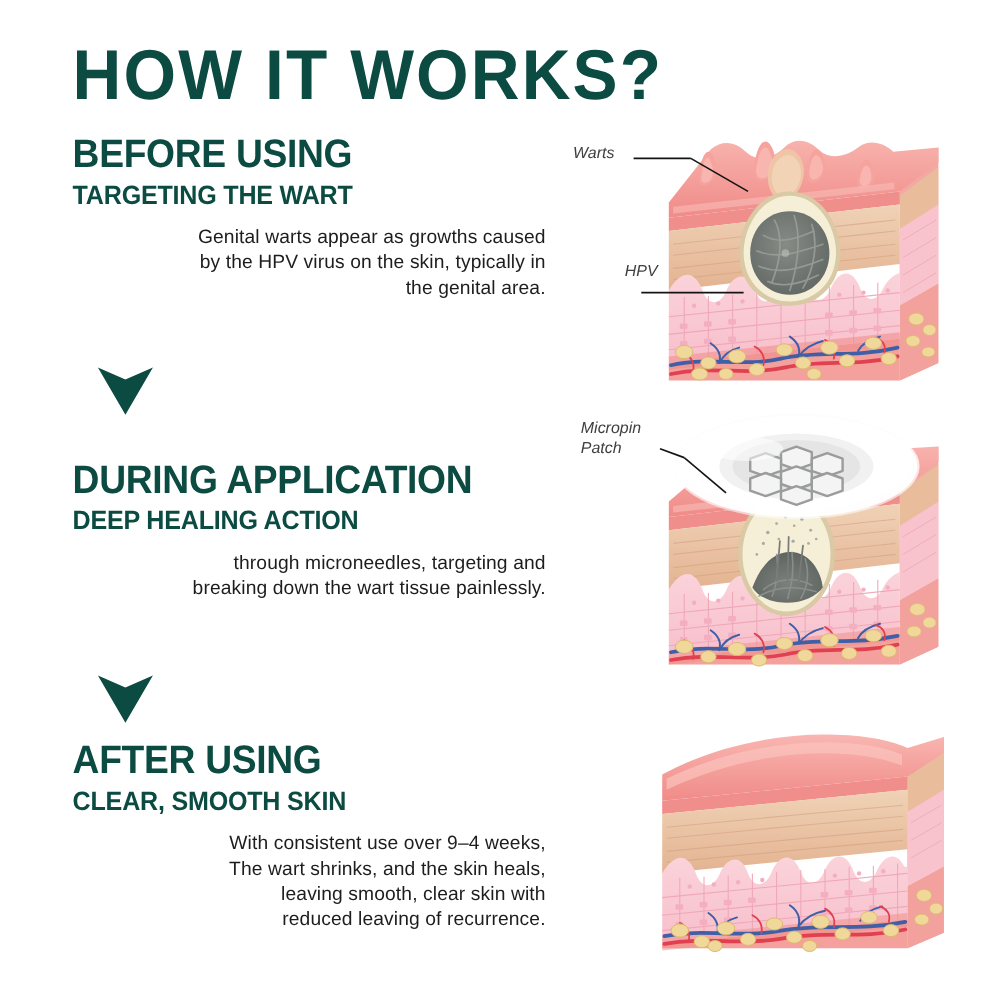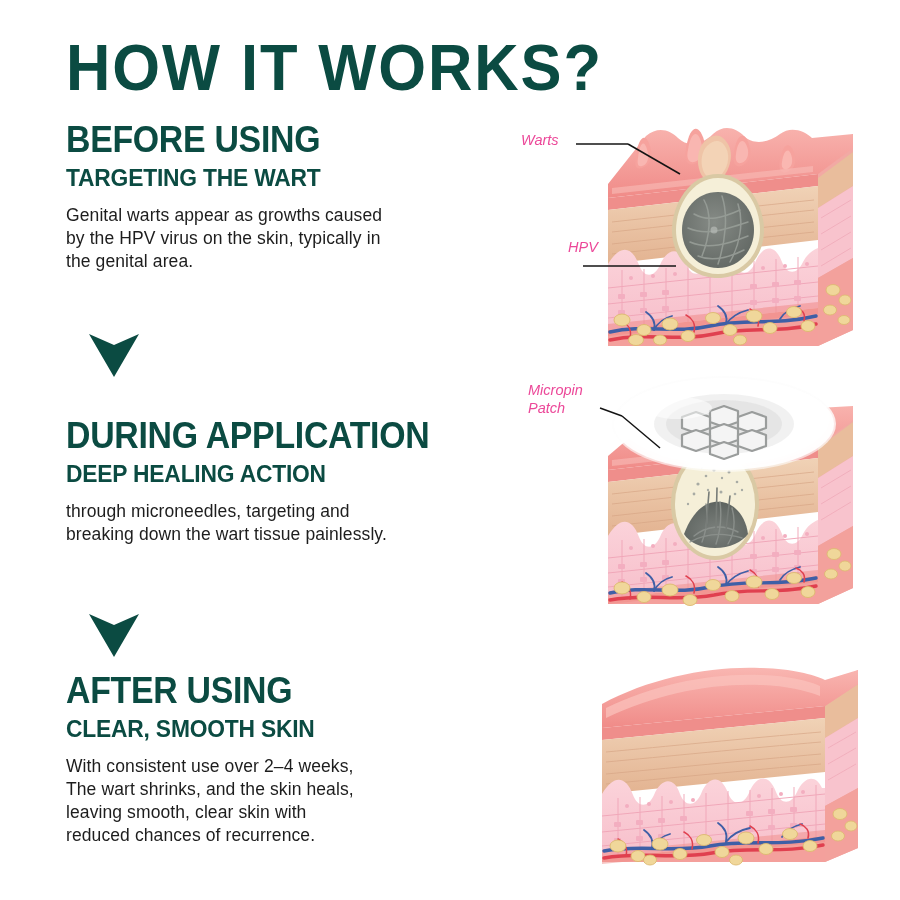--- a/index.html
+++ b/index.html
@@ -52,40 +52,41 @@
     white-space:nowrap;
     transform:scaleX(0.95);
     transform-origin:left center;
   }
   .step-body {
     font-size:17.5px;
     color:#1d1d1d;
     line-height:1.32;
     margin-top:14px;
     letter-spacing:0.1px;
+    text-align:right;
   }
   .step-body span { display:block; white-space:nowrap; }
 
   
   .arrow-down {
     position:absolute;
     width:52px; height:46px;
   }
   .arrow-down svg { display:block; width:100%; height:100%; }
 
   
   .illus { position:absolute; }
   .illus svg { display:block; }
 
   .callout-label {
     position:absolute;
     font-family:"Liberation Sans", sans-serif;
     font-style:italic;
     font-size:14.5px;
-    color:#ec4899;
+    color:#404040;
     line-height:1.25;
     white-space:nowrap;
   }
   .callout-label.center { text-align:left;font-style:italic; }
 </style>
 </head>
 <body>
 
 <div id="page">
 
@@ -119,24 +120,24 @@
   <div class="arrow-down" style="left:88px; top:612px;">
     <svg viewBox="0 0 52 46" xmlns="http://www.w3.org/2000/svg">
       <path d="M1 2 L26 13 L51 2 L26 45 Z" fill="#0b4b42"></path>
     </svg>
   </div>
 
   <div class="step-text" style="top:673px;">
     <div class="step-title">AFTER USING</div>
     <div class="step-subtitle">CLEAR, SMOOTH SKIN</div>
     <div class="step-body">
-      <span>With consistent use over 2–4 weeks,</span>
+      <span>With consistent use over 9–4 weeks,</span>
       <span>The wart shrinks, and the skin heals,</span>
       <span>leaving smooth, clear skin with</span>
-      <span>reduced chances of recurrence.</span>
+      <span>reduced leaving of recurrence.</span>
     </div>
   </div>
 
   <div class="illus" style="left:508px; top:118px;">
     <svg width="392" height="232" viewBox="0 0 392 232" xmlns="http://www.w3.org/2000/svg">
       <defs>
         <linearGradient id="topA" x1="0" y1="0" x2="0" y2="1">
           <stop offset="0" stop-color="#f8b2ad"></stop>
           <stop offset="1" stop-color="#f08b88"></stop>
         </linearGradient>

